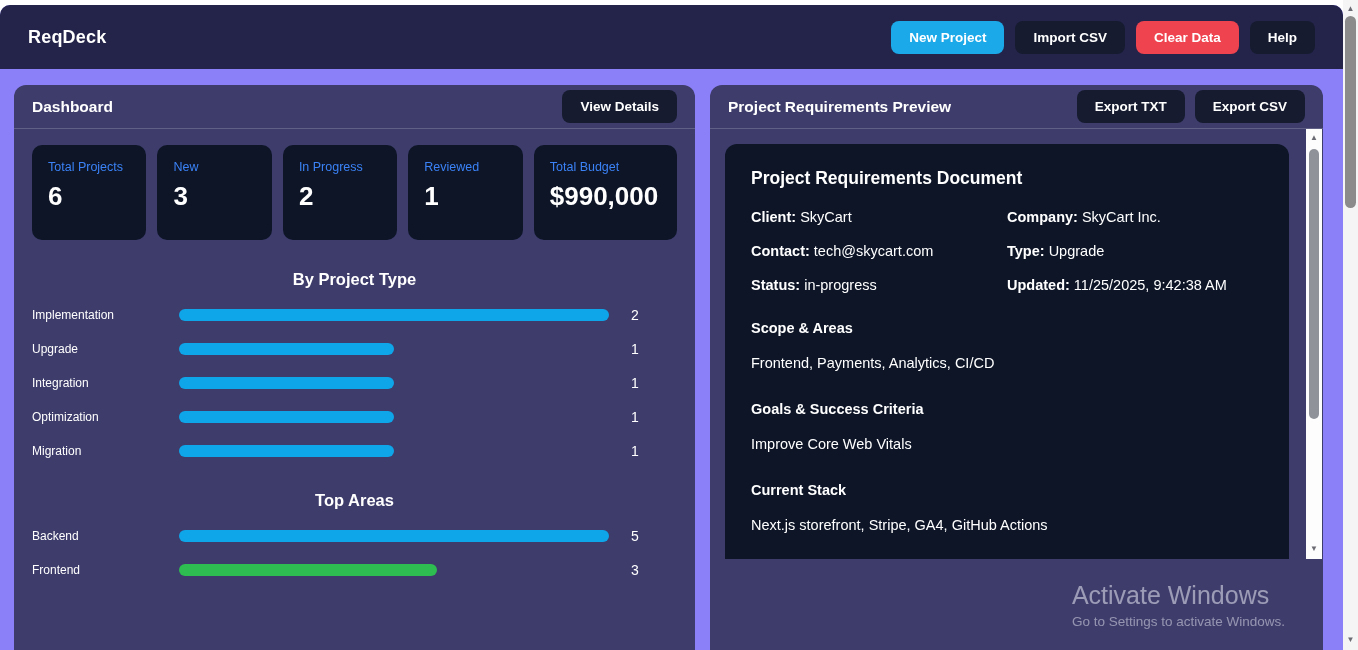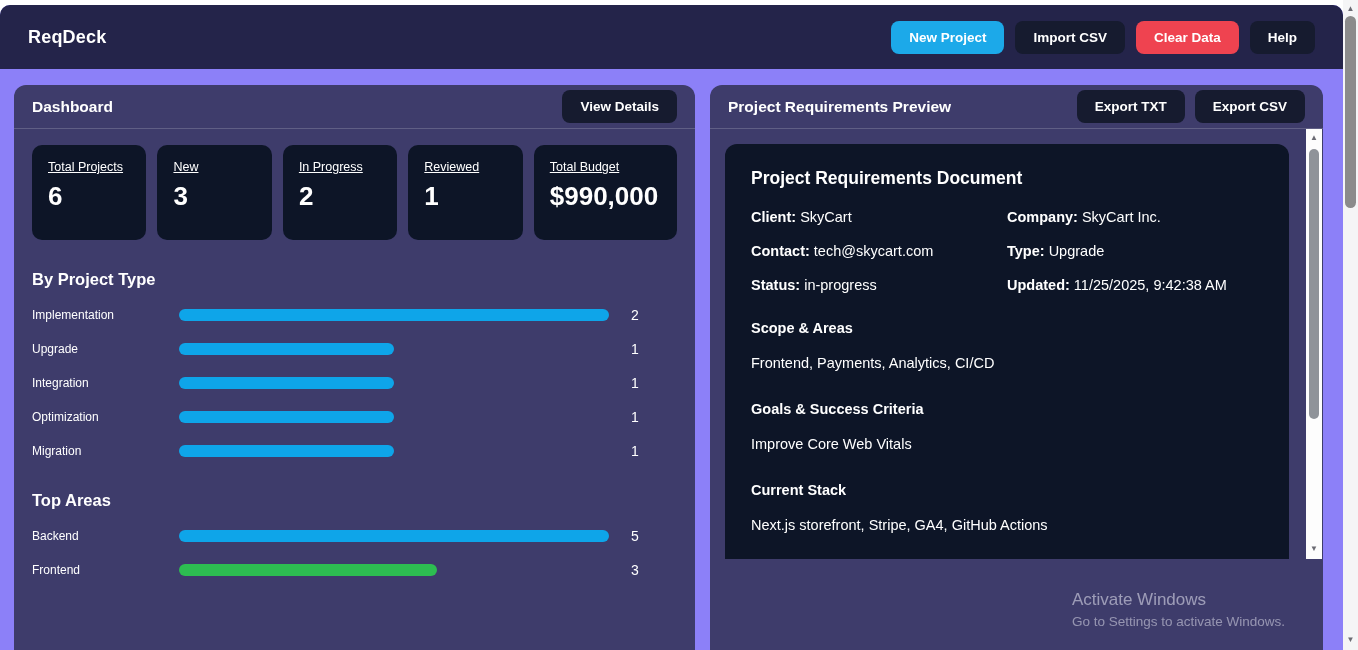--- a/index.html
+++ b/index.html
@@ -58,24 +58,24 @@
   .panel-header h2 { font-size: 15.5px; font-weight: 700; }
   .header-buttons { display: flex; gap: 10px; }
   .panel-body { padding: 16px 18px; }
   
   .stats { display: flex; gap: 11px; }
   .stat-card {
     background: #0d1527; border-radius: 10px;
     padding: 15px 16px; flex: 1; min-height: 95px;
   }
   .stat-card.wide { flex: 1.35; }
-  .stat-label { font-size: 12.5px; color: #ffffff; text-decoration: underline; }
+  .stat-label { font-size: 12.5px; color: #3b82f6; }
   .stat-value { font-size: 26px; font-weight: 700; margin-top: 7px; }
   
-  .section-title { font-size: 16.5px; font-weight: 700; margin: 30px 0 16px; }
+  .section-title { font-size: 16.5px; font-weight: 700; margin: 30px 0 16px; text-align: center; }
   .bar-row { display: flex; align-items: center; margin-bottom: 14px; height: 20px; }
   .bar-label { width: 147px; font-size: 12px; flex: none; }
   .bar-track { flex: 1; max-width: 430px; }
   .bar-fill { height: 12px; border-radius: 6px; }
   .bar-value { width: 52px; text-align: center; font-size: 14px; flex: none; }
   
   .preview-scroll {
     position: relative;
     height: 430px;
     overflow: hidden;
@@ -121,21 +121,21 @@
   .window-scrollbar .thumb {
     position: absolute; top: 16px; left: 2px;
     width: 11px; height: 192px;
     background: #8b8b8b; border-radius: 6px;
   }
   
   .watermark {
     position: absolute; right: 58px; bottom: 26px;
     text-align: left; pointer-events: none;
   }
-  .watermark .l1 { font-size: 17px; color: rgba(235,235,245,.55); }
+  .watermark .l1 { font-size: 25px; color: rgba(235,235,245,.55); }
   .watermark .l2 { font-size: 13.5px; color: rgba(235,235,245,.5); margin-top: 4px; }
 </style>
 </head>
 <body>
 
 <div class="app">
 
   <header class="navbar">
     <div class="brand">ReqDeck</div>
     <div class="nav-actions" id="nav-actions">

